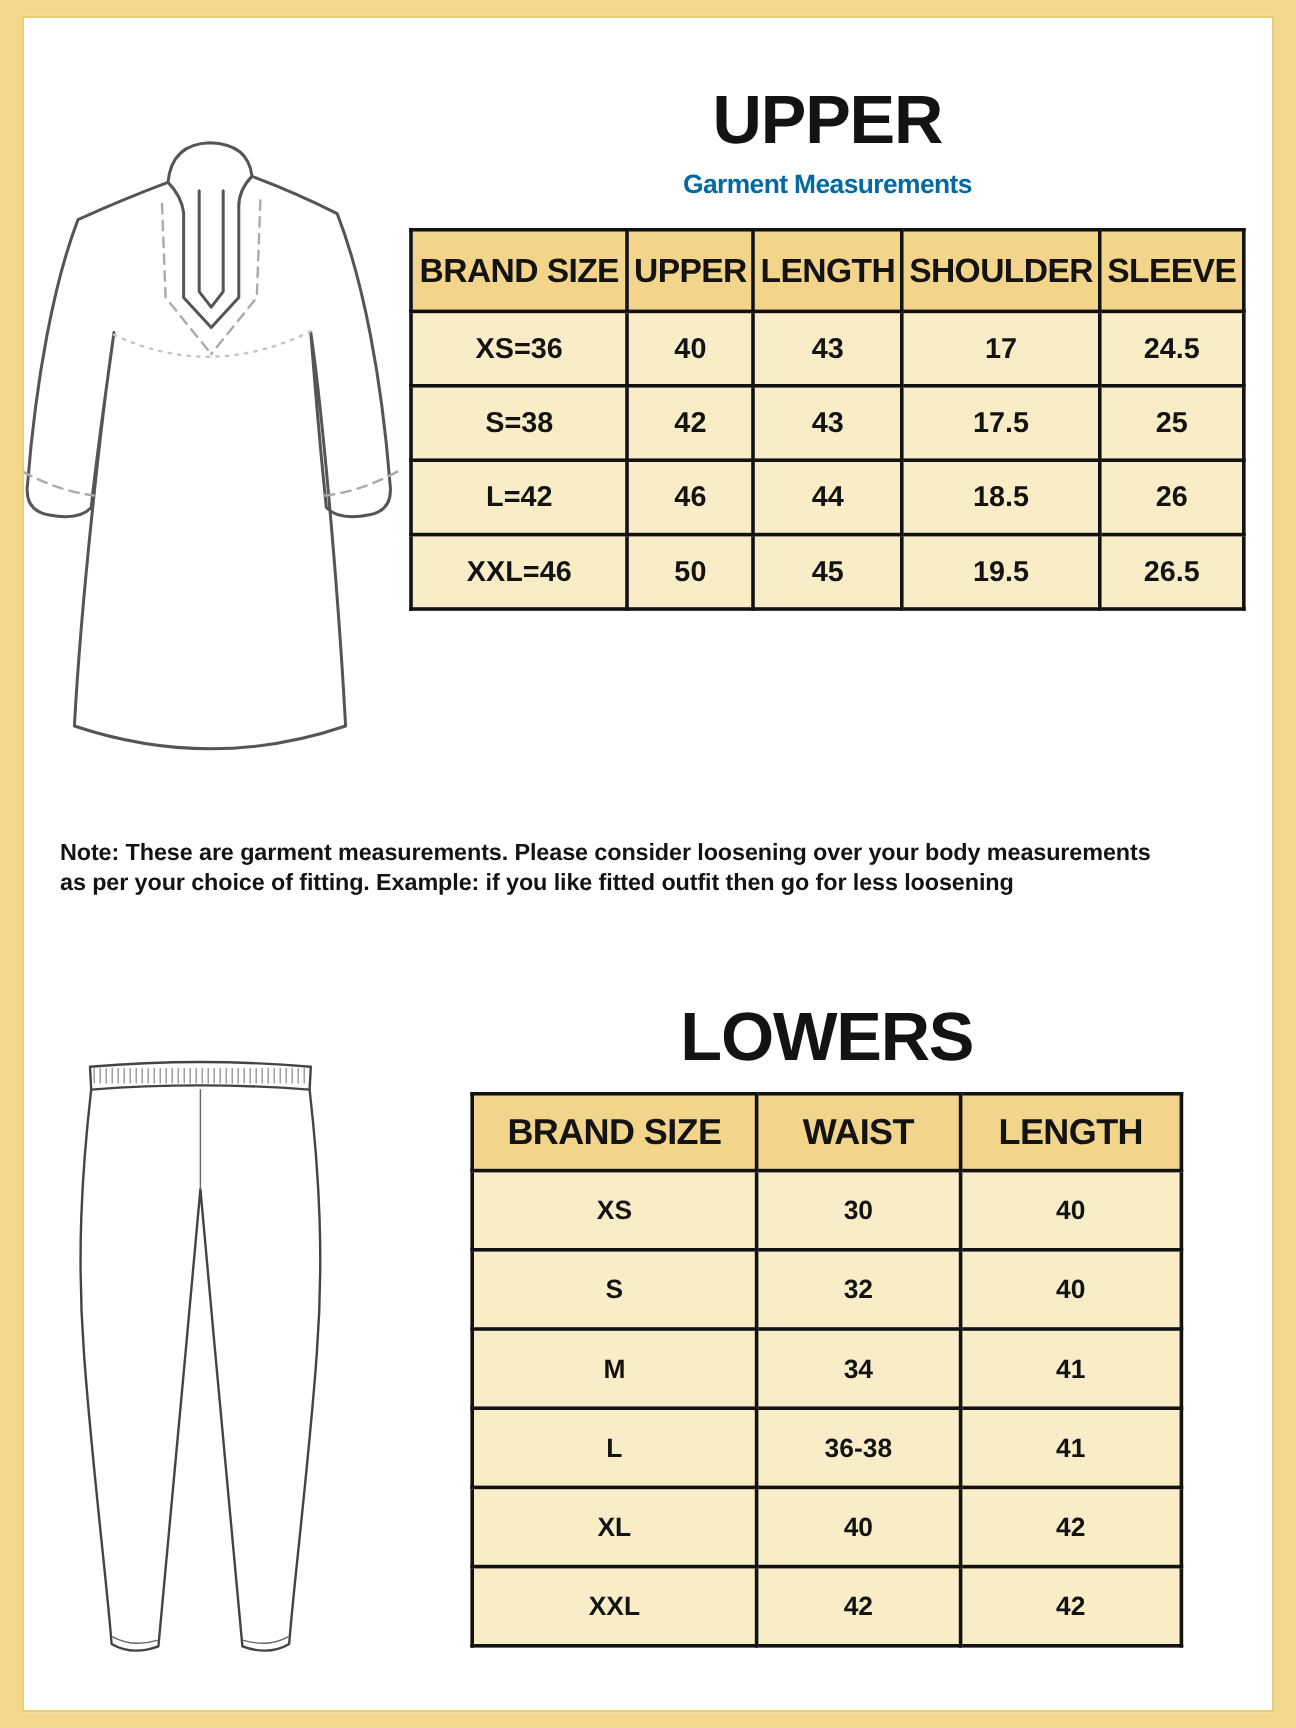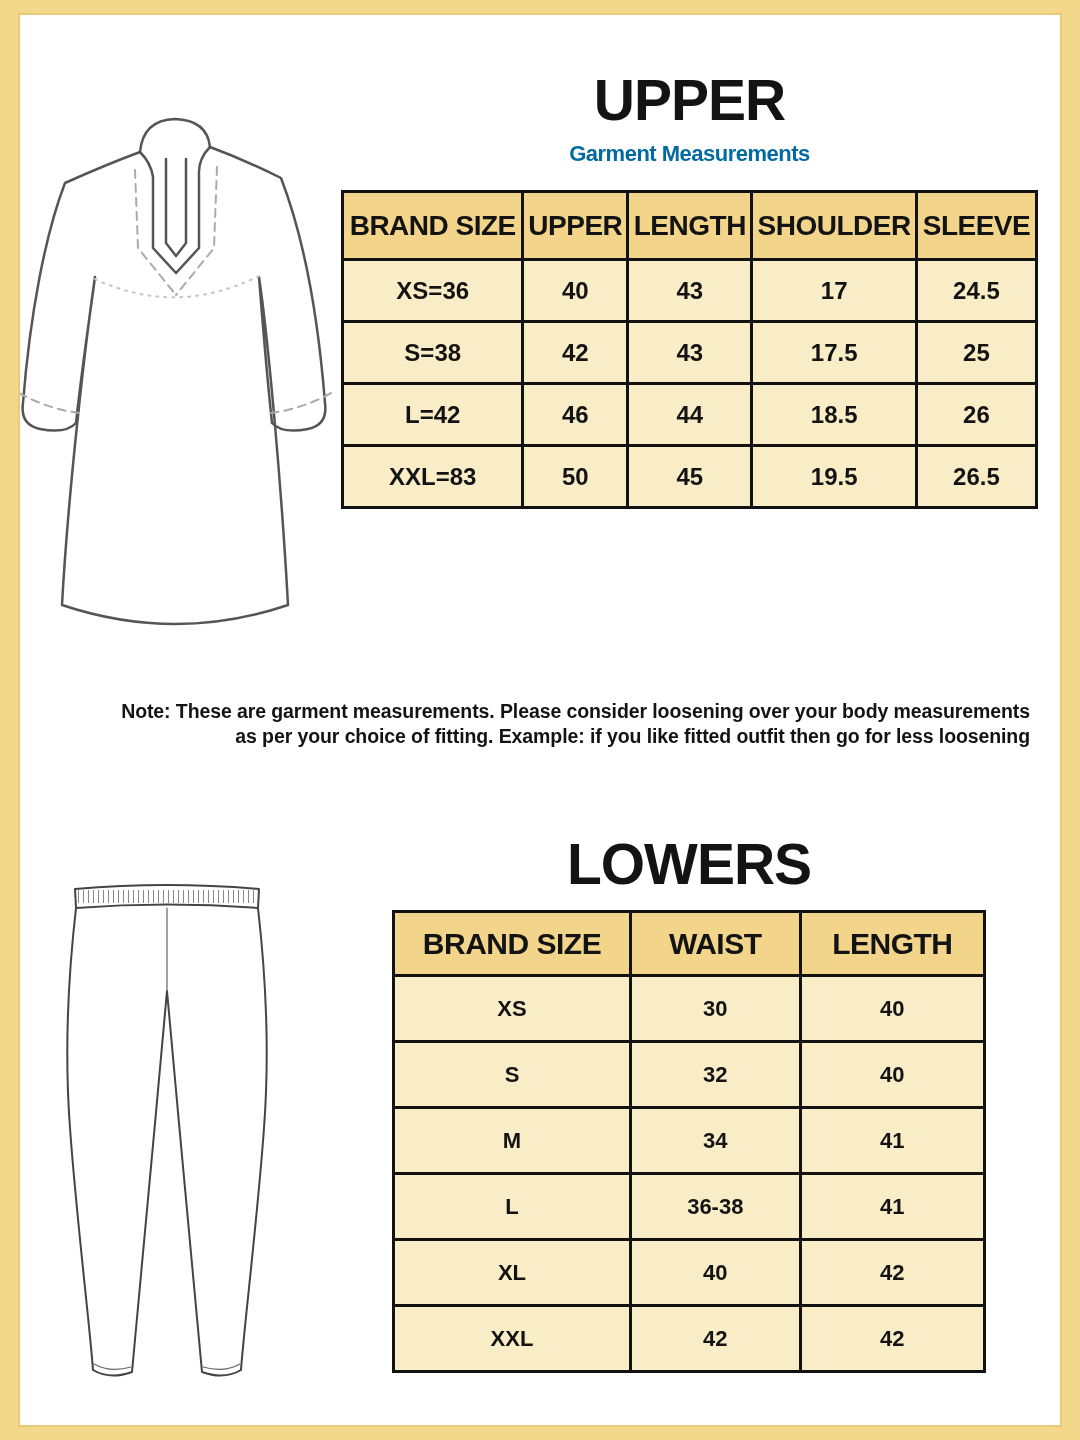--- a/index.html
+++ b/index.html
@@ -39,21 +39,21 @@
   }
   #upper-table { left:341px; top:190px; width:697px; }
   #upper-table thead tr { height:68px; }
   #upper-table tbody tr { height:62px; }
   #lower-table { left:392px; top:910px; width:594px; }
   #lower-table th { font-size:30px; }
   #lower-table td { font-size:22px; }
   #lower-table thead tr { height:64px; }
   #lower-table tbody tr { height:66px; }
   .note {
-    left:50px; top:699px; width:980px; font-weight:700; text-align:right;
+    left:50px; top:699px; width:980px; font-weight:700; text-align:left;
     font-size:19.5px; line-height:1.3; letter-spacing:-0.1px; color:#131313;
   }
   #upper-title    { left:341px; top:72px;  width:697px; }
   #upper-subtitle { left:341px; top:141px; width:697px; }
   #lowers-title   { left:392px; top:836px; width:594px; }
   #kurta-svg    { left:10px; top:115px; }
   #leggings-svg { left:60px; top:878px; }
 </style>
 </head>
 <body>
@@ -123,21 +123,21 @@
         <td>25</td>
       </tr>
       <tr>
         <td>L=42</td>
         <td>46</td>
         <td>44</td>
         <td>18.5</td>
         <td>26</td>
       </tr>
       <tr>
-        <td>XXL=83</td>
+        <td>XXL=46</td>
         <td>50</td>
         <td>45</td>
         <td>19.5</td>
         <td>26.5</td>
       </tr>
     </tbody>
   </table>
 
   <div class="abs note">
     <div>Note: These are garment measurements. Please consider loosening over your body measurements</div>

